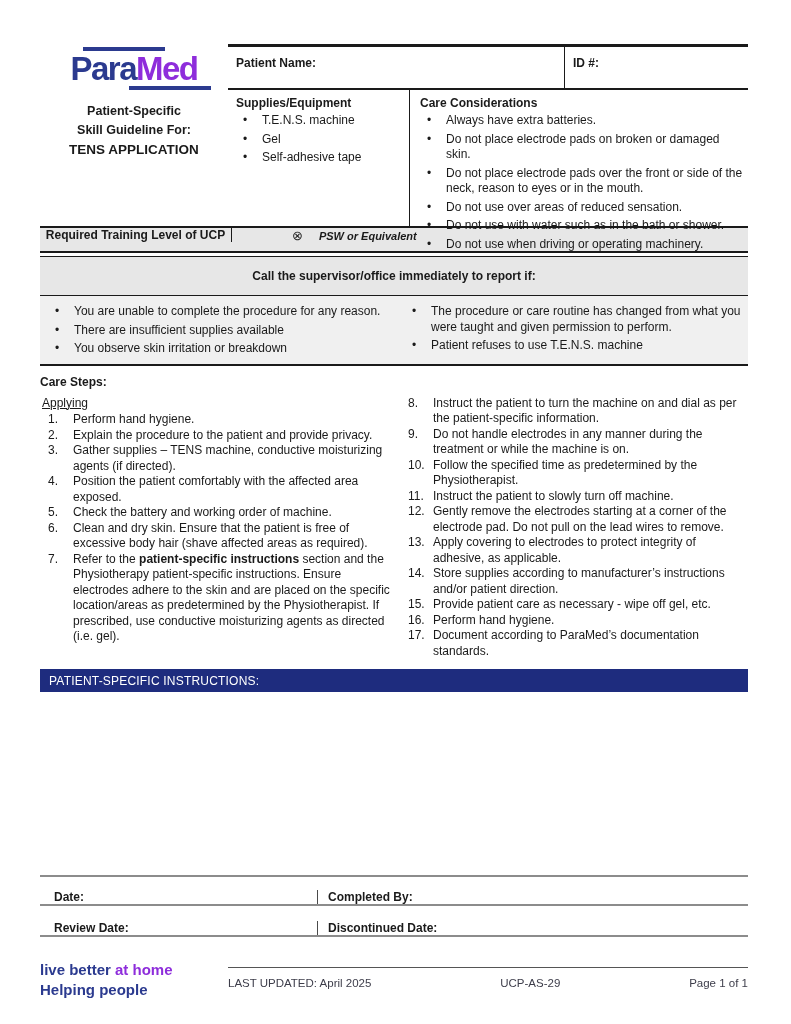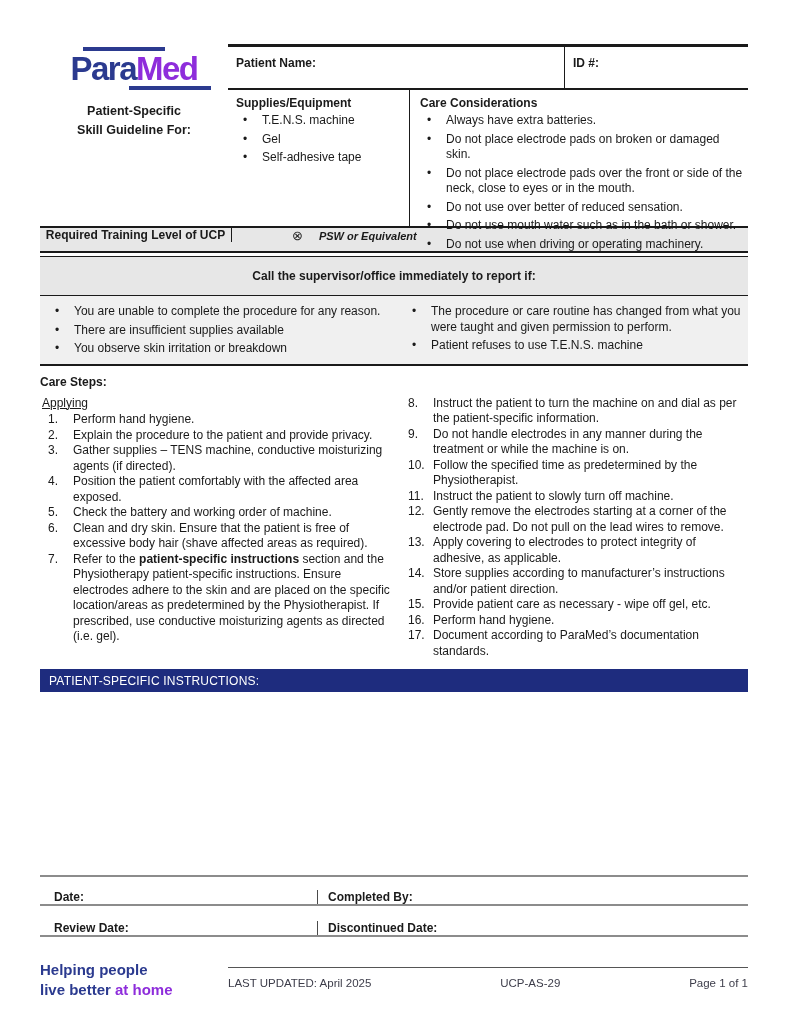--- a/index.html
+++ b/index.html
@@ -106,20 +106,21 @@
     <div class="header-section">
       <div class="masthead">
         <div class="logo">
           <div class="logo-bar-top"></div>
           <div class="logo-text"><span class="logo-para">Para</span><span class="logo-med">Med</span></div>
           <div class="logo-bar-bottom"></div>
         </div>
         <div class="masthead-text">
           <div class="masthead-line">Patient-Specific</div>
           <div class="masthead-line">Skill Guideline For:</div>
+          <div class="masthead-line-big">TENS APPLICATION</div>
         </div>
       </div>
 
       <div class="header-table">
         <div class="ht-row1">
           <div class="cell-a">
             <span class="cell-title">Patient Name:</span>
           </div>
           <div class="cell-b">
             <span class="cell-title">ID #:</span>
@@ -149,29 +150,29 @@
                 <div class="bullet-item">
                   <span class="bullet">•</span>
                   <span class="item-text">Always have extra batteries.</span>
                 </div>
                 <div class="bullet-item">
                   <span class="bullet">•</span>
                   <span class="item-text">Do not place electrode pads on broken or damaged skin.</span>
                 </div>
                 <div class="bullet-item">
                   <span class="bullet">•</span>
-                  <span class="item-text">Do not place electrode pads over the front or side of the neck, close to eyes or in the mouth.</span>
-                </div>
-                <div class="bullet-item">
-                  <span class="bullet">•</span>
-                  <span class="item-text">Do not use over better of reduced sensation.</span>
-                </div>
-                <div class="bullet-item">
-                  <span class="bullet">•</span>
-                  <span class="item-text">Do not use mouth water such as in the bath or shower.</span>
+                  <span class="item-text">Do not place electrode pads over the front or side of the neck, reason to eyes or in the mouth.</span>
+                </div>
+                <div class="bullet-item">
+                  <span class="bullet">•</span>
+                  <span class="item-text">Do not use over areas of reduced sensation.</span>
+                </div>
+                <div class="bullet-item">
+                  <span class="bullet">•</span>
+                  <span class="item-text">Do not use with water such as in the bath or shower.</span>
                 </div>
                 <div class="bullet-item">
                   <span class="bullet">•</span>
                   <span class="item-text">Do not use when driving or operating machinery.</span>
                 </div>
               </div>
           </div>
         </div>
       </div>
     </div>
@@ -313,22 +314,22 @@
         <span>Review Date:</span>
       </div>
       <div class="signoff-cell-b">
         <span>Discontinued Date:</span>
       </div>
     </div>
   </div>
 
   <div class="footer">
     <div class="tagline">
+      <div><span>live better </span><span class="at-home">at home</span></div>
       <div>Helping people</div>
-      <div><span>live better </span><span class="at-home">at home</span></div>
     </div>
     <div class="footer-meta">
       <div class="footer-rule"></div>
       <div class="footer-meta-row">
         <span>LAST UPDATED: April 2025</span>
         <span>UCP-AS-29</span>
         <span>Page 1 of 1</span>
       </div>
     </div>
   </div>

